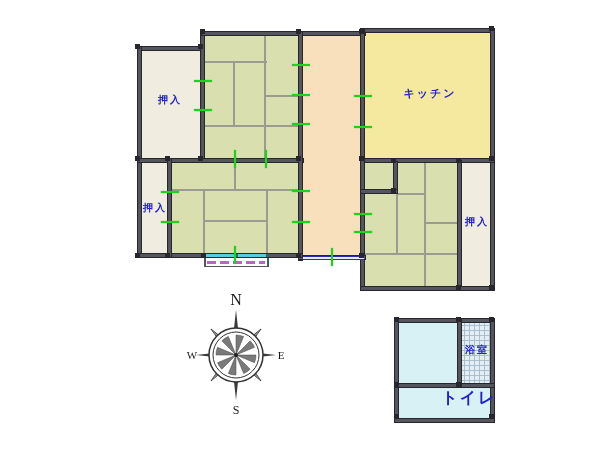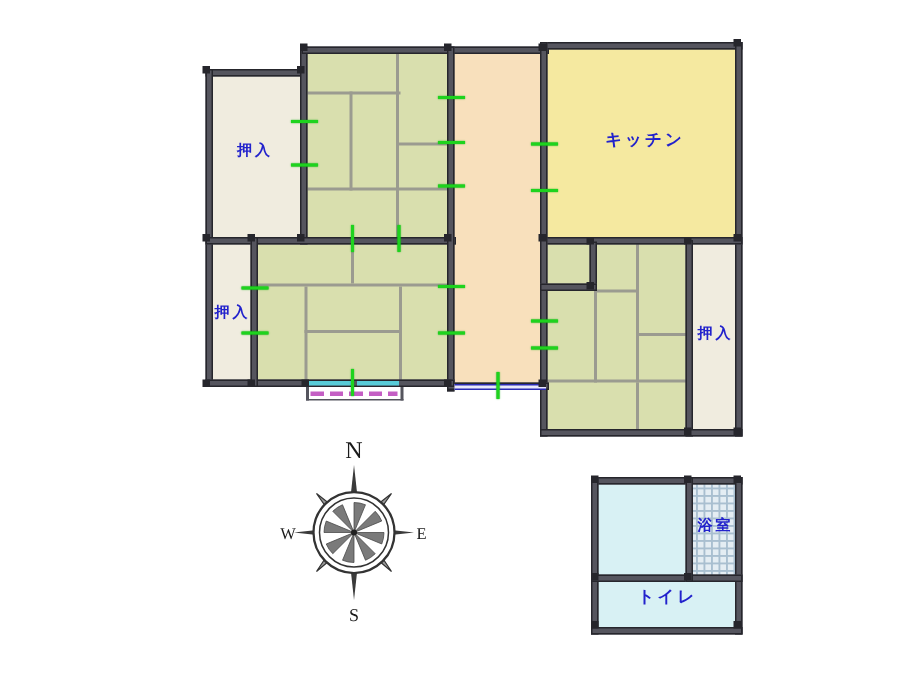--- a/index.html
+++ b/index.html
@@ -158,14 +158,14 @@
     <div class="tick" style="position: absolute; left: 354px; top: 231px; width: 18px; height: 2px; z-index: 6;"></div>
     <div class="tick" style="position: absolute; left: 234px; top: 150px; width: 2px; height: 18px; z-index: 6;"></div>
     <div class="tick" style="position: absolute; left: 265px; top: 150px; width: 2px; height: 18px; z-index: 6;"></div>
     <div class="tick" style="position: absolute; left: 234px; top: 246px; width: 2px; height: 18px; z-index: 6;"></div>
     <div class="tick" style="position: absolute; left: 331px; top: 248px; width: 2px; height: 18px; z-index: 6;"></div>
     <div class="label" style="position: absolute; left: 170px; top: 100px; font-size: 10px; z-index: 7;">押入</div>
     <div class="label" style="position: absolute; left: 155px; top: 208px; font-size: 10px; z-index: 7;">押入</div>
     <div class="label" style="position: absolute; left: 477px; top: 222px; font-size: 10px; z-index: 7;">押入</div>
     <div class="label" style="position: absolute; left: 430px; top: 93px; font-size: 11px; z-index: 7;">キッチン</div>
     <div class="label" style="position: absolute; left: 477px; top: 350px; font-size: 10px; z-index: 7;">浴室</div>
-    <div class="label" style="position: absolute; left: 445px; top: 398px; font-size: 11px; z-index: 7;">トイレ</div>
+    <div class="label" style="position: absolute; left: 469px; top: 398px; font-size: 16px; z-index: 7;">トイレ</div>
   </div>
 
 </body></html>

